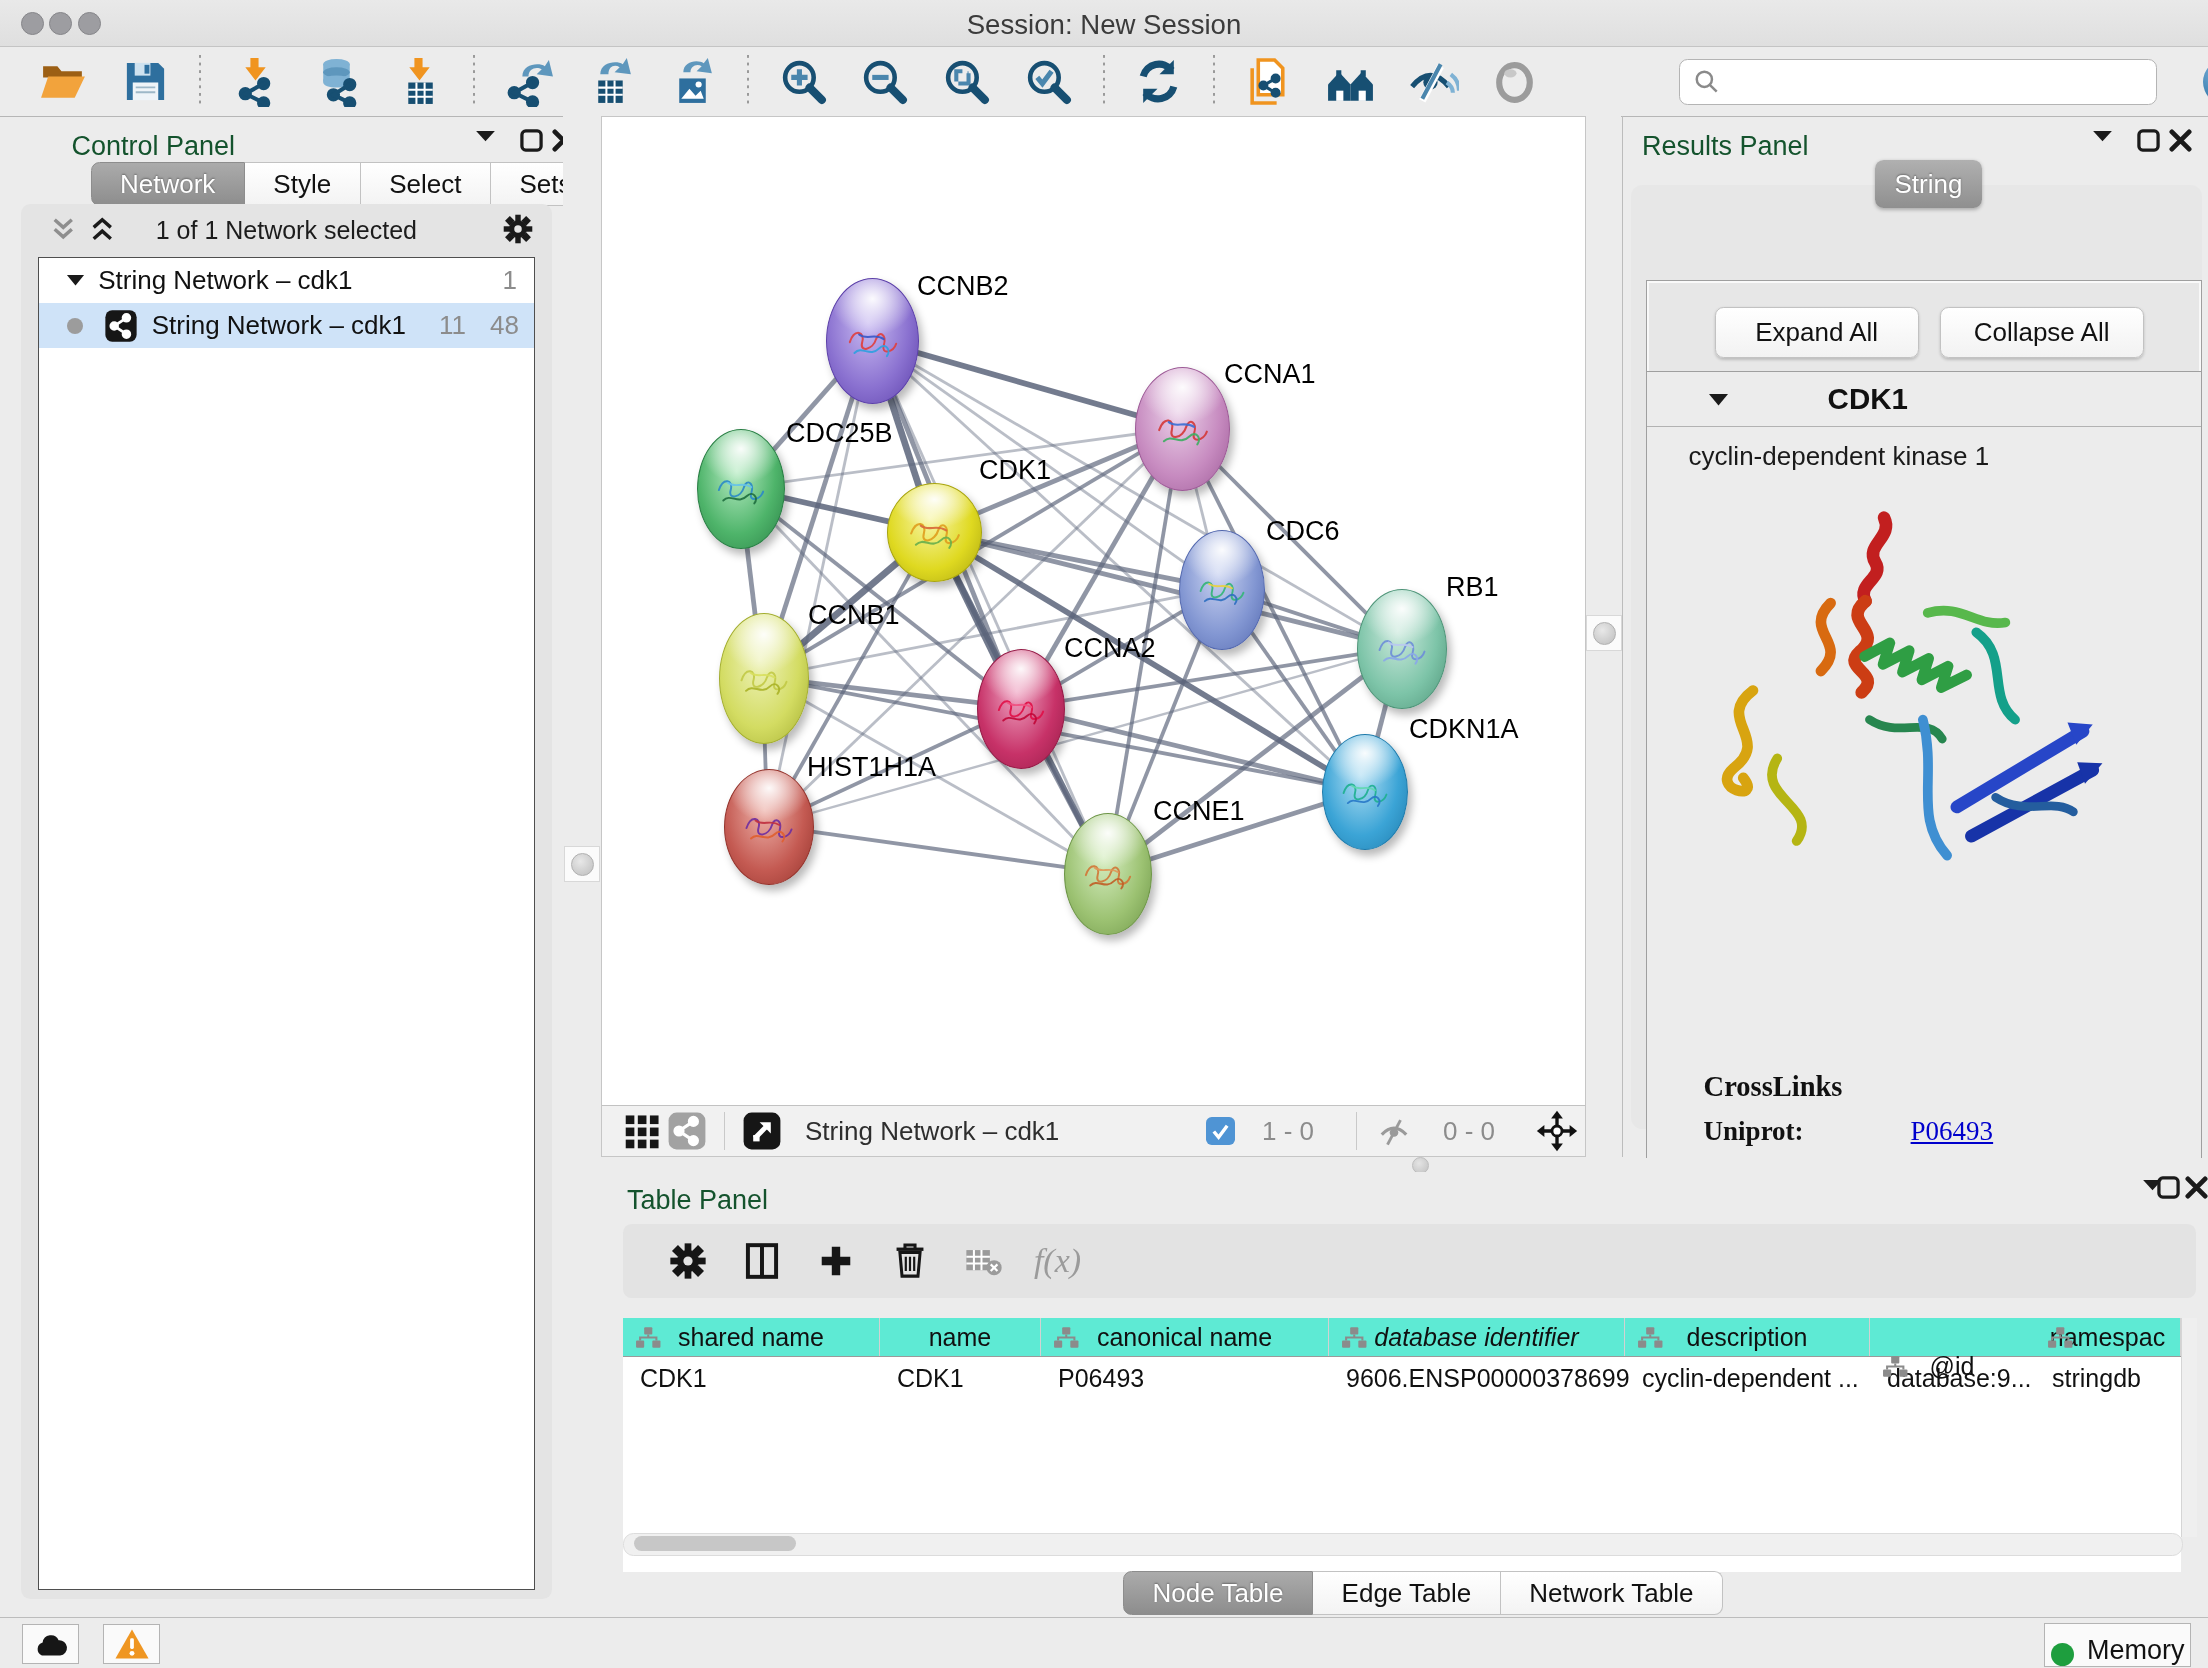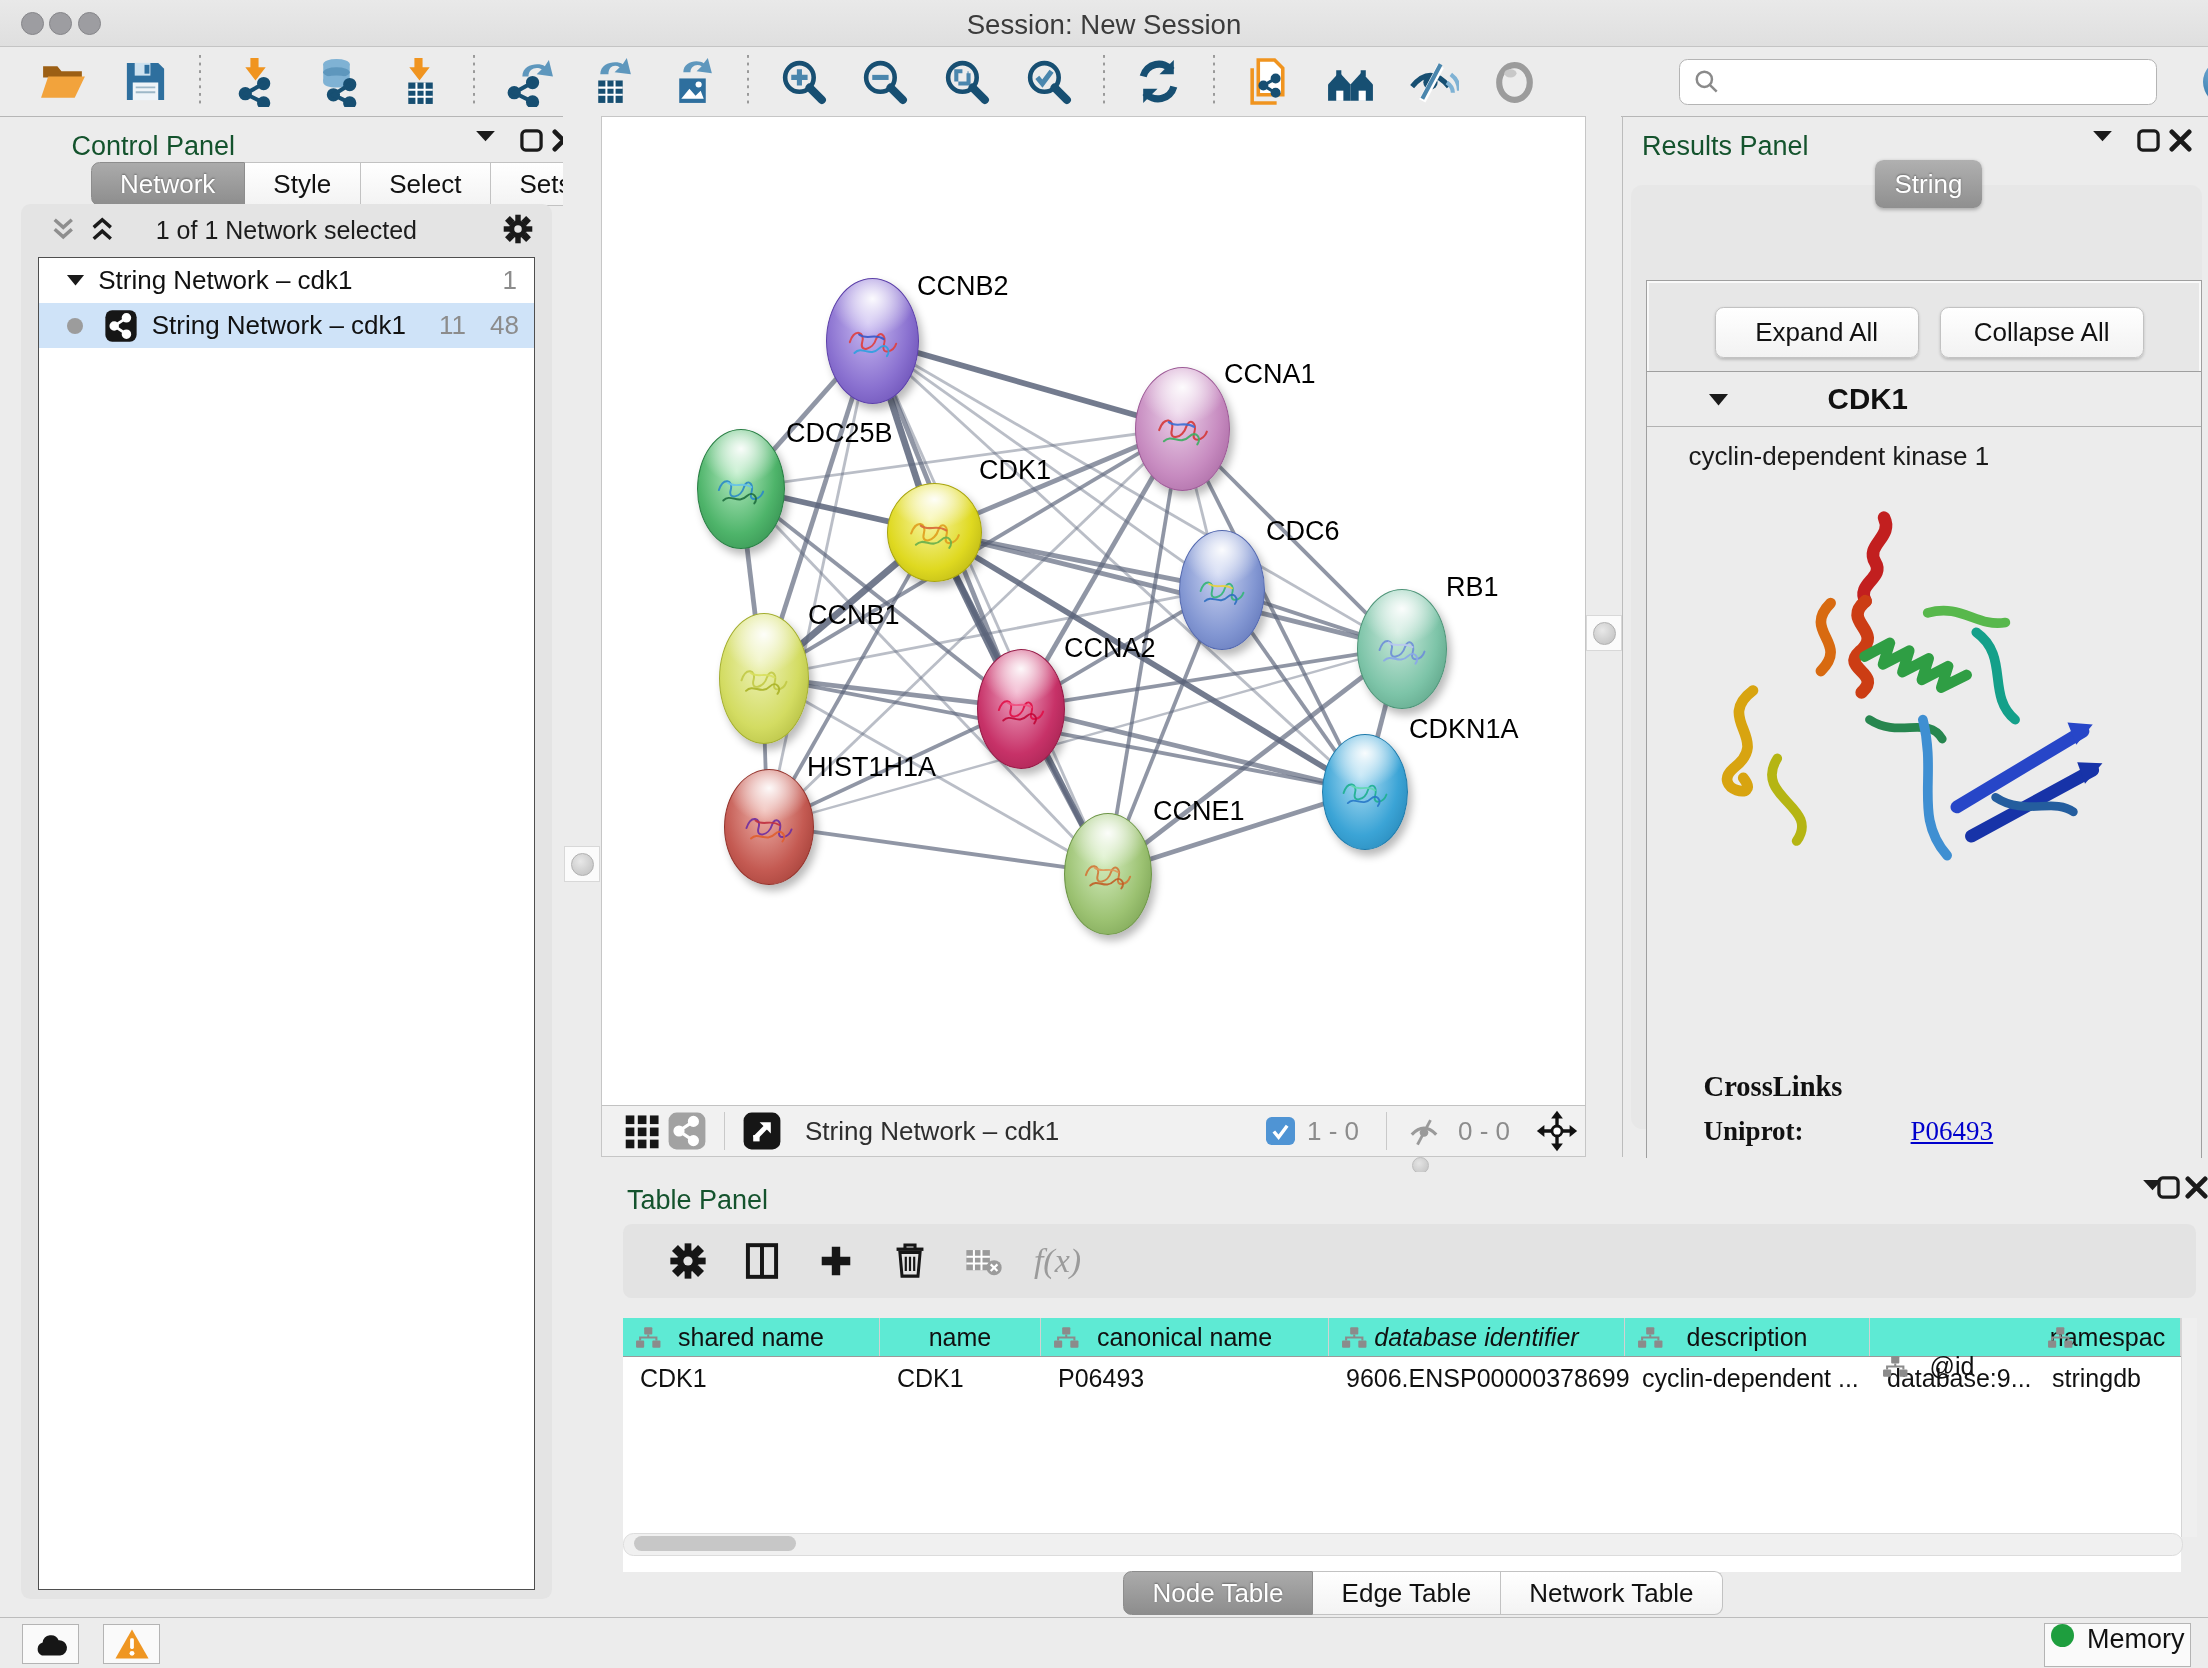--- a/index.html
+++ b/index.html
@@ -64,21 +64,21 @@
   #net-canvas{position:absolute;left:0;top:0;width:983px;height:989px;overflow:hidden;}
   #edge-svg{position:absolute;left:0;top:0;}
   .node{position:absolute;border-radius:50%;box-shadow:3.8px 5.7px 8.6px rgba(0,0,0,.28);}
   .node svg{position:absolute;left:50%;top:50%;transform:translate(-50%,-46%);}
   .node-label{position:absolute;font-size:27px;color:#000;white-space:nowrap;}
   #net-footer{position:absolute;left:0;bottom:0;width:983px;height:50px;background:#f1f1f1;
     border-top:1px solid #c2c2c2;display:flex;align-items:center;}
   .nf-icon{width:44px;height:42px;display:flex;align-items:center;justify-content:center;flex:0 0 auto;}
   .nf-sep{width:1px;height:38px;background:#c9c9c9;margin:0 15px;flex:0 0 auto;}
   #nf-title{font-size:26px;color:#2e2e2e;margin-left:21px;flex:1 0 auto;}
-  .nf-badge{font-size:26px;color:#8c8c8c;margin:0 12px;flex:0 0 auto;}
+  .nf-badge{font-size:26px;color:#8c8c8c;margin:0 27px;flex:0 0 auto;}
   .nf-check{width:28.5px;height:28.5px;border-radius:5.7px;background:#4f94d4;flex:0 0 auto;
     display:flex;align-items:center;justify-content:center;}
   
   #results-panel{position:absolute;left:1622px;top:116px;width:587px;height:1041px;
     border-left:1.9px solid #bcbcbc;}
   #rp-title{position:absolute;left:19px;top:15px;}
   #rp-box{position:absolute;left:7.6px;top:69px;width:571px;height:944px;background:#e7e7e7;border-radius:11.4px;}
   .string-tab{position:absolute;left:252px;top:44px;width:107px;height:48px;border-radius:8.6px;
     background:linear-gradient(#b0b0b0,#8f8f8f);color:#fff;font-size:26px;display:flex;
     align-items:center;justify-content:center;text-shadow:0 -1px 1.9px rgba(0,0,0,.35);
@@ -121,21 +121,21 @@
   .hscroll i{position:absolute;left:9.5px;top:1.9px;width:162px;height:15px;border-radius:7.6px;background:#c7c7c7;}
   #tp-vscroll{position:absolute;left:1580px;top:146px;width:15px;height:219px;background:#efefef;
     border-left:1px solid #d5d5d5;}
   .tp-tabs{position:absolute;left:522px;top:399px;height:44px;display:flex;}
   
   #status-bar{position:absolute;left:0;top:1617px;width:2208px;height:51px;background:#ececec;
     border-top:1px solid #bcbcbc;}
   .sb-btn{position:absolute;top:5.7px;width:55px;height:38px;background:#fafafa;border:1.9px solid #b4b4b4;
     display:flex;align-items:center;justify-content:center;}
   #memory-btn{position:absolute;right:17px;top:4.8px;width:145px;height:42px;background:#fafafa;
-    border:1.9px solid #b4b4b4;display:flex;align-items:flex-start;justify-content:center;font-size:27px;}
+    border:1.9px solid #b4b4b4;display:flex;align-items:flex-end;justify-content:center;font-size:27px;}
   #memory-btn i{width:23px;height:23px;border-radius:50%;background:#1e9e3e;margin-right:13.3px;}
 </style>
 </head>
 <body>
 
 <div id="app">
 
   <div class="titlebar">
     <span class="tl" style="left:21px"></span>
     <span class="tl" style="left:49px"></span>

